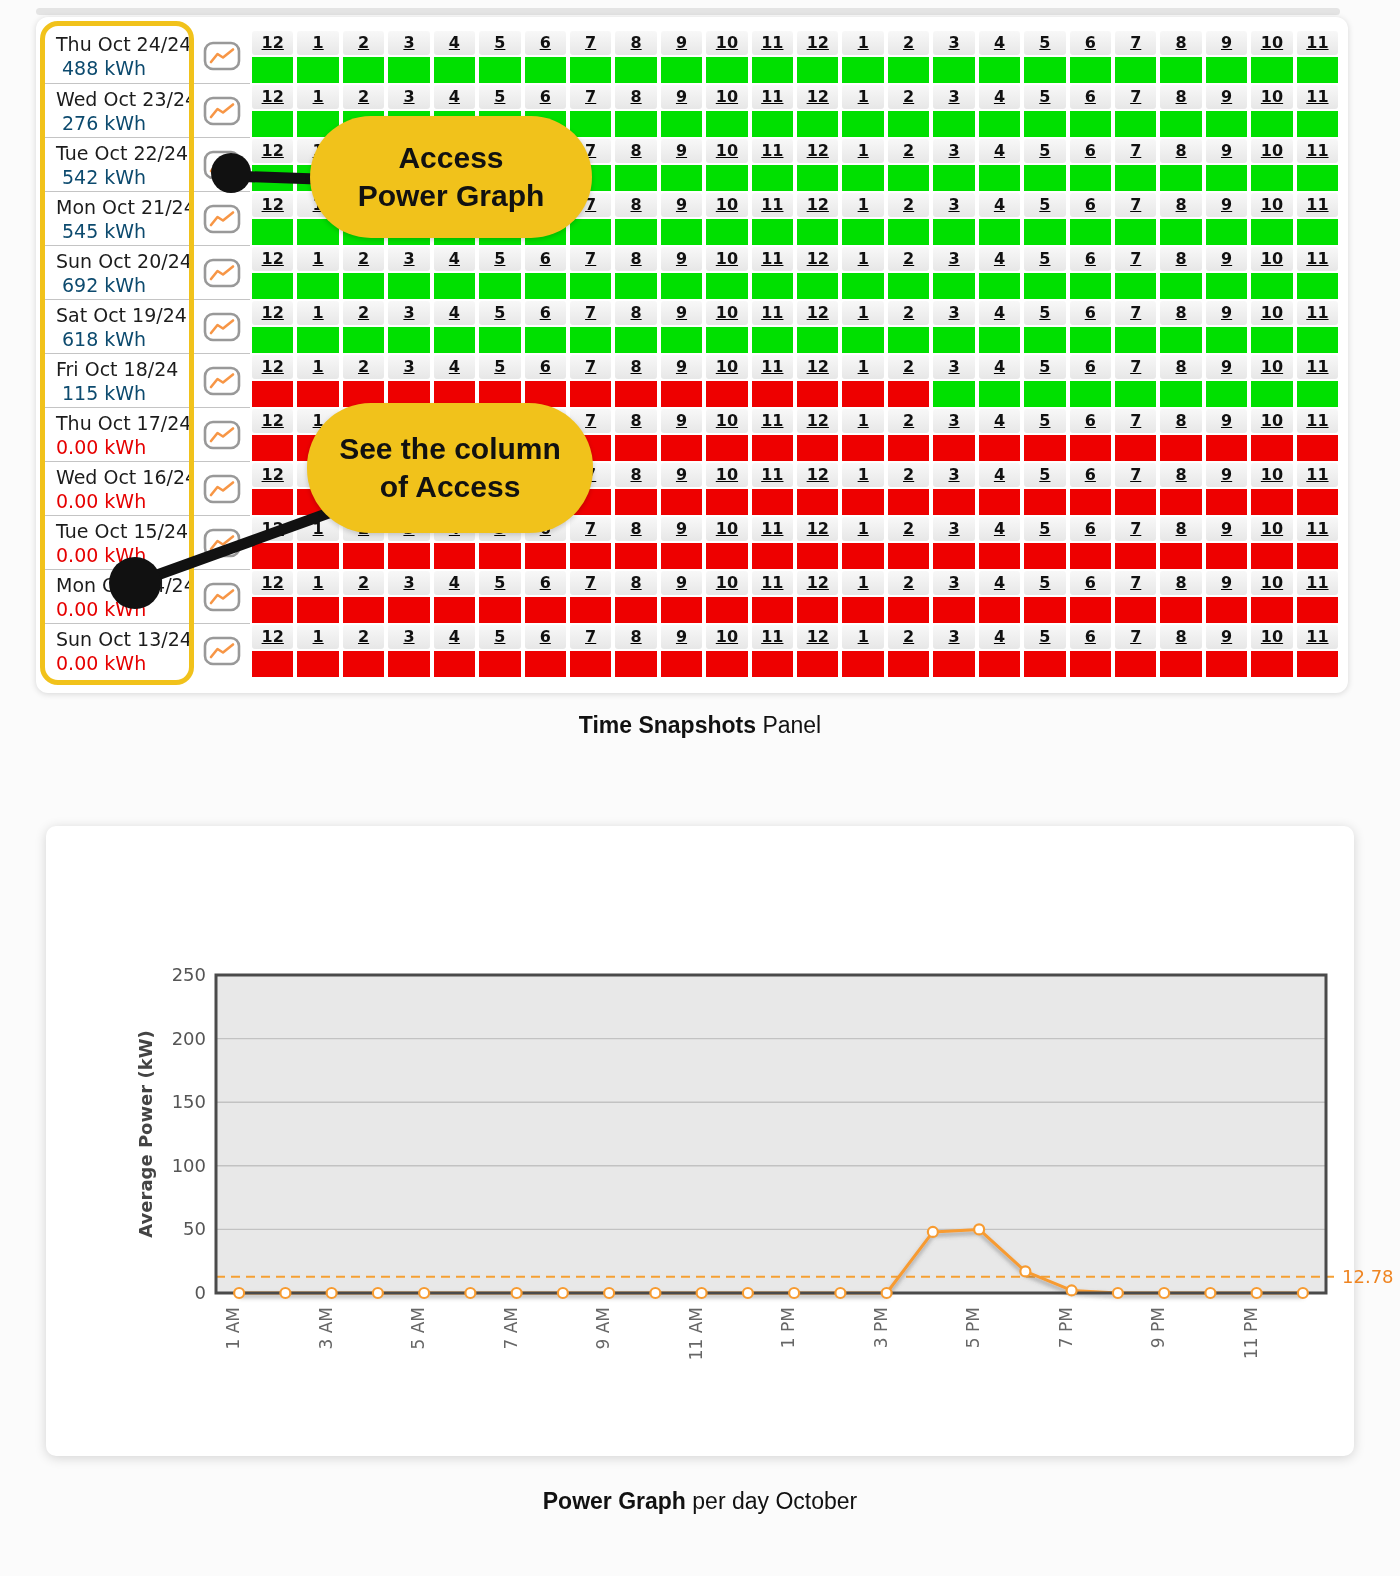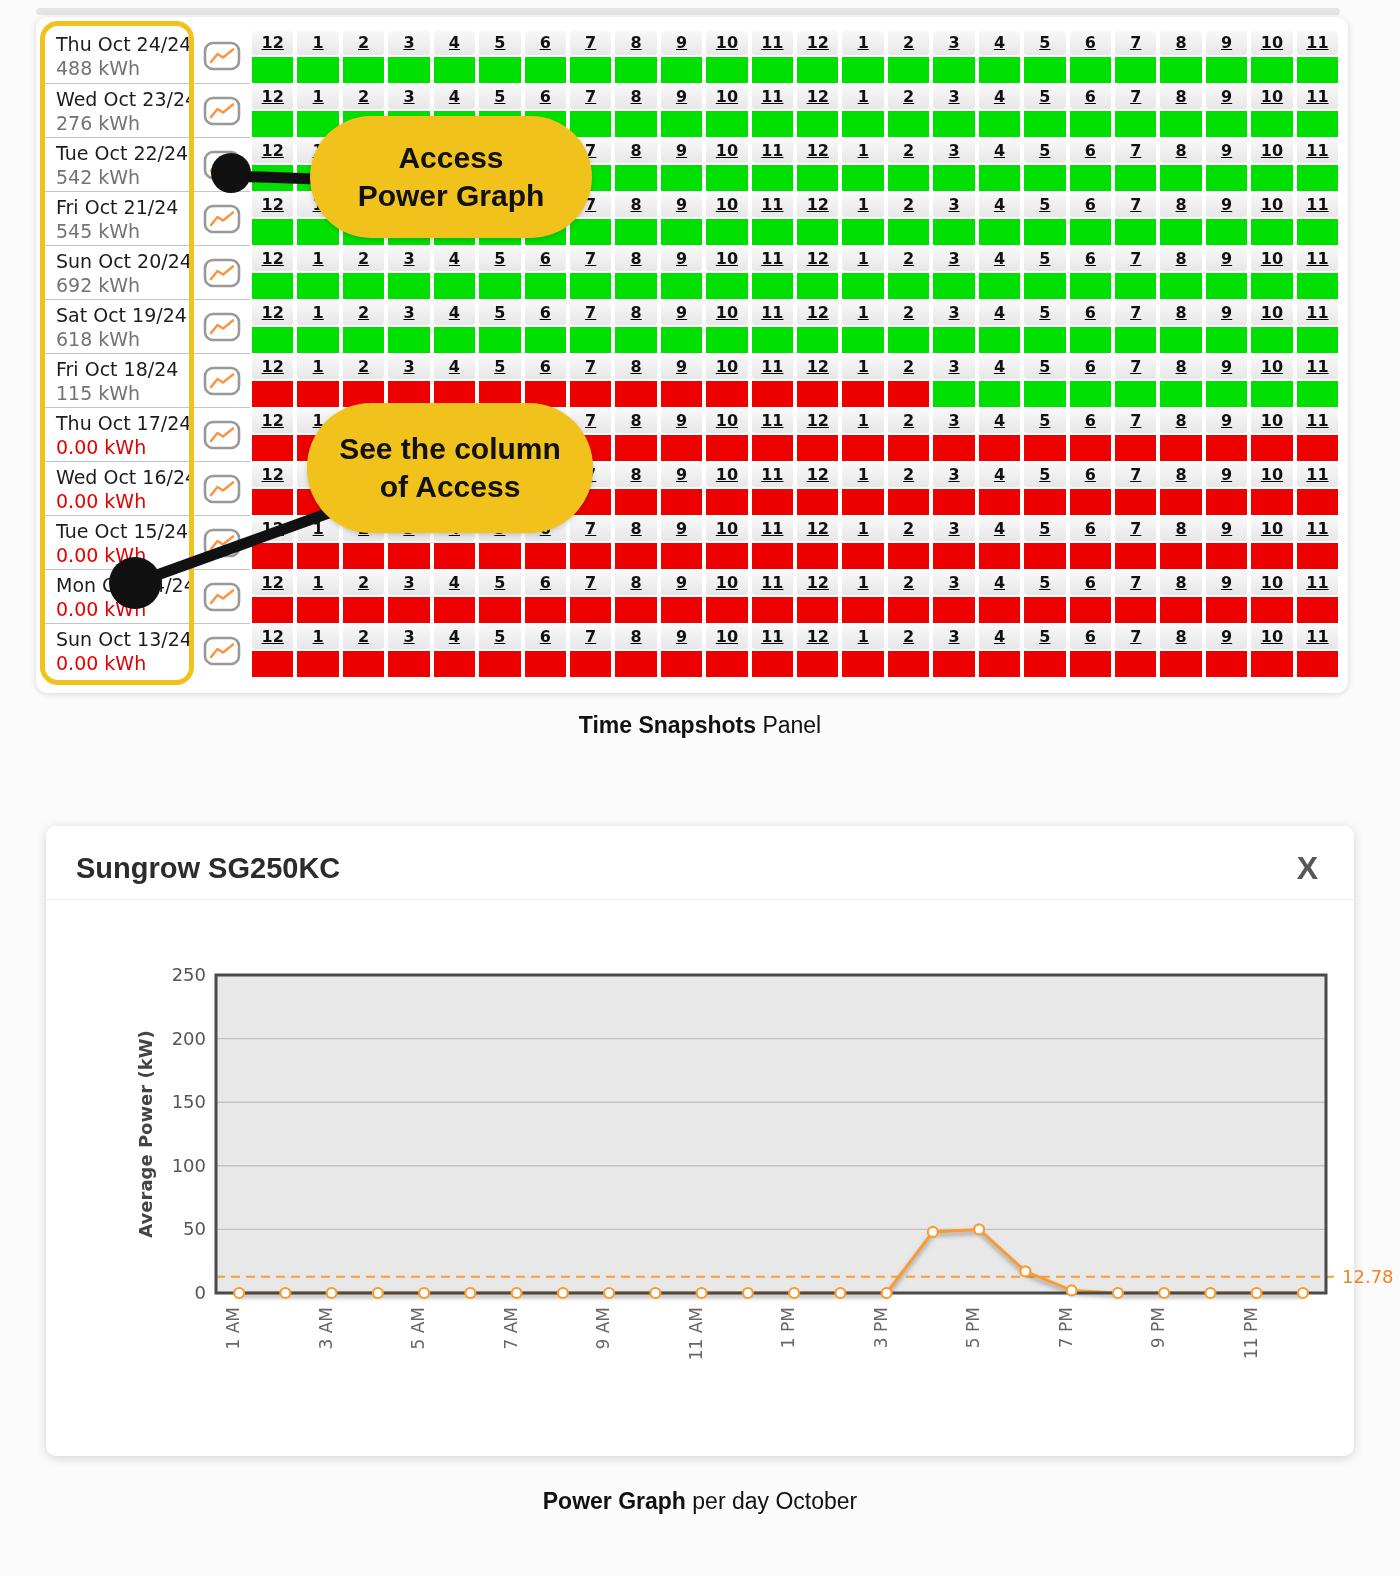--- a/index.html
+++ b/index.html
@@ -20,21 +20,21 @@
   }
   .snap-row{display:flex;height:54px;}
   .date-cell{
     width:150px;box-sizing:border-box;padding:3px 4px 0 12px;
     font-size:19px;line-height:24px;background:#fff;
   }
   .snap-row + .snap-row .date-cell,
   .snap-row + .snap-row .icon-cell{border-top:1px solid #c4c4c4;}
   .date-line{color:#1c1c1c;white-space:nowrap;}
   .kwh-line{white-space:nowrap;}
-  .kwh-green{color:#737373;}
+  .kwh-green{color:#0c4a6e;margin-left:6px;}
   .kwh-red{color:#e60000;}
   .icon-cell{
     width:56px;display:flex;align-items:center;justify-content:center;
     background:#fff;box-sizing:border-box;
   }
   .icon-btn{
     border:none;background:transparent;padding:0;cursor:pointer;line-height:0;
   }
   .hours{flex:1;display:flex;flex-direction:column;text-decoration:underline;}
   .hour-head{display:flex;height:24px;margin-top:2px;}
@@ -296,21 +296,21 @@
             <span class="ccell" style="background: rgb(0, 224, 0);"></span>
             <span class="ccell" style="background: rgb(0, 224, 0);"></span>
             <span class="ccell" style="background: rgb(0, 224, 0);"></span>
             <span class="ccell" style="background: rgb(0, 224, 0);"></span>
             <span class="ccell" style="background: rgb(0, 224, 0);"></span>
           </div>
         </div>
       </div>
       <div class="snap-row">
         <div class="date-cell">
-          <div class="date-line">Fri Oct 21/24</div>
+          <div class="date-line">Mon Oct 21/24</div>
           <div class="kwh-line kwh-green">545 kWh</div>
         </div>
         <div class="icon-cell">
           <button class="icon-btn"><span><svg viewBox="0 0 38 30" width="38" height="30">
                 <rect x="2" y="2" width="34" height="26" rx="8" fill="#fff" stroke="#999" stroke-width="2.6"></rect>
                 <polyline points="8,21 14.5,13 20,16.5 30,8.5" fill="none" stroke="#f79646" stroke-width="2.6" stroke-linecap="round" stroke-linejoin="round"></polyline>
               </svg></span></button>
         </div>
         <div class="hours">
           <div class="hour-head">
@@ -913,24 +913,20 @@
 <div class="callout" id="callout-powers">
   <span>See the column</span>
   <span>of Access</span>
 </div>
 
 <div class="caption" id="caption-top">
   <b>Time Snapshots</b><span> Panel</span>
 </div>
 
 <div class="modal">
-  <div class="modal-header">
-    <div class="modal-title">Sungrow SG250KC</div>
-    <button class="modal-close">X</button>
-  </div>
   <svg id="power-chart" width="1320" height="440">
       <defs>
         <filter id="lineShadow" x="-20%" y="-20%" width="140%" height="160%">
           <feDropShadow dx="0" dy="3" stdDeviation="2" flood-color="#555" flood-opacity="0.55"></feDropShadow>
         </filter>
       </defs>
       <rect x="134" y="13" width="1110" height="318" fill="#e8e8e8"></rect>
       <text x="124" y="337" text-anchor="end" font-size="18" fill="#555" font-family="&quot;DejaVu Sans&quot;,sans-serif">0</text>
       <line x1="134" y1="267.4" x2="1244" y2="267.4" stroke="#c2c2c2" stroke-width="1.4"></line>
       <text x="124" y="273.4" text-anchor="end" font-size="18" fill="#555" font-family="&quot;DejaVu Sans&quot;,sans-serif">50</text>

